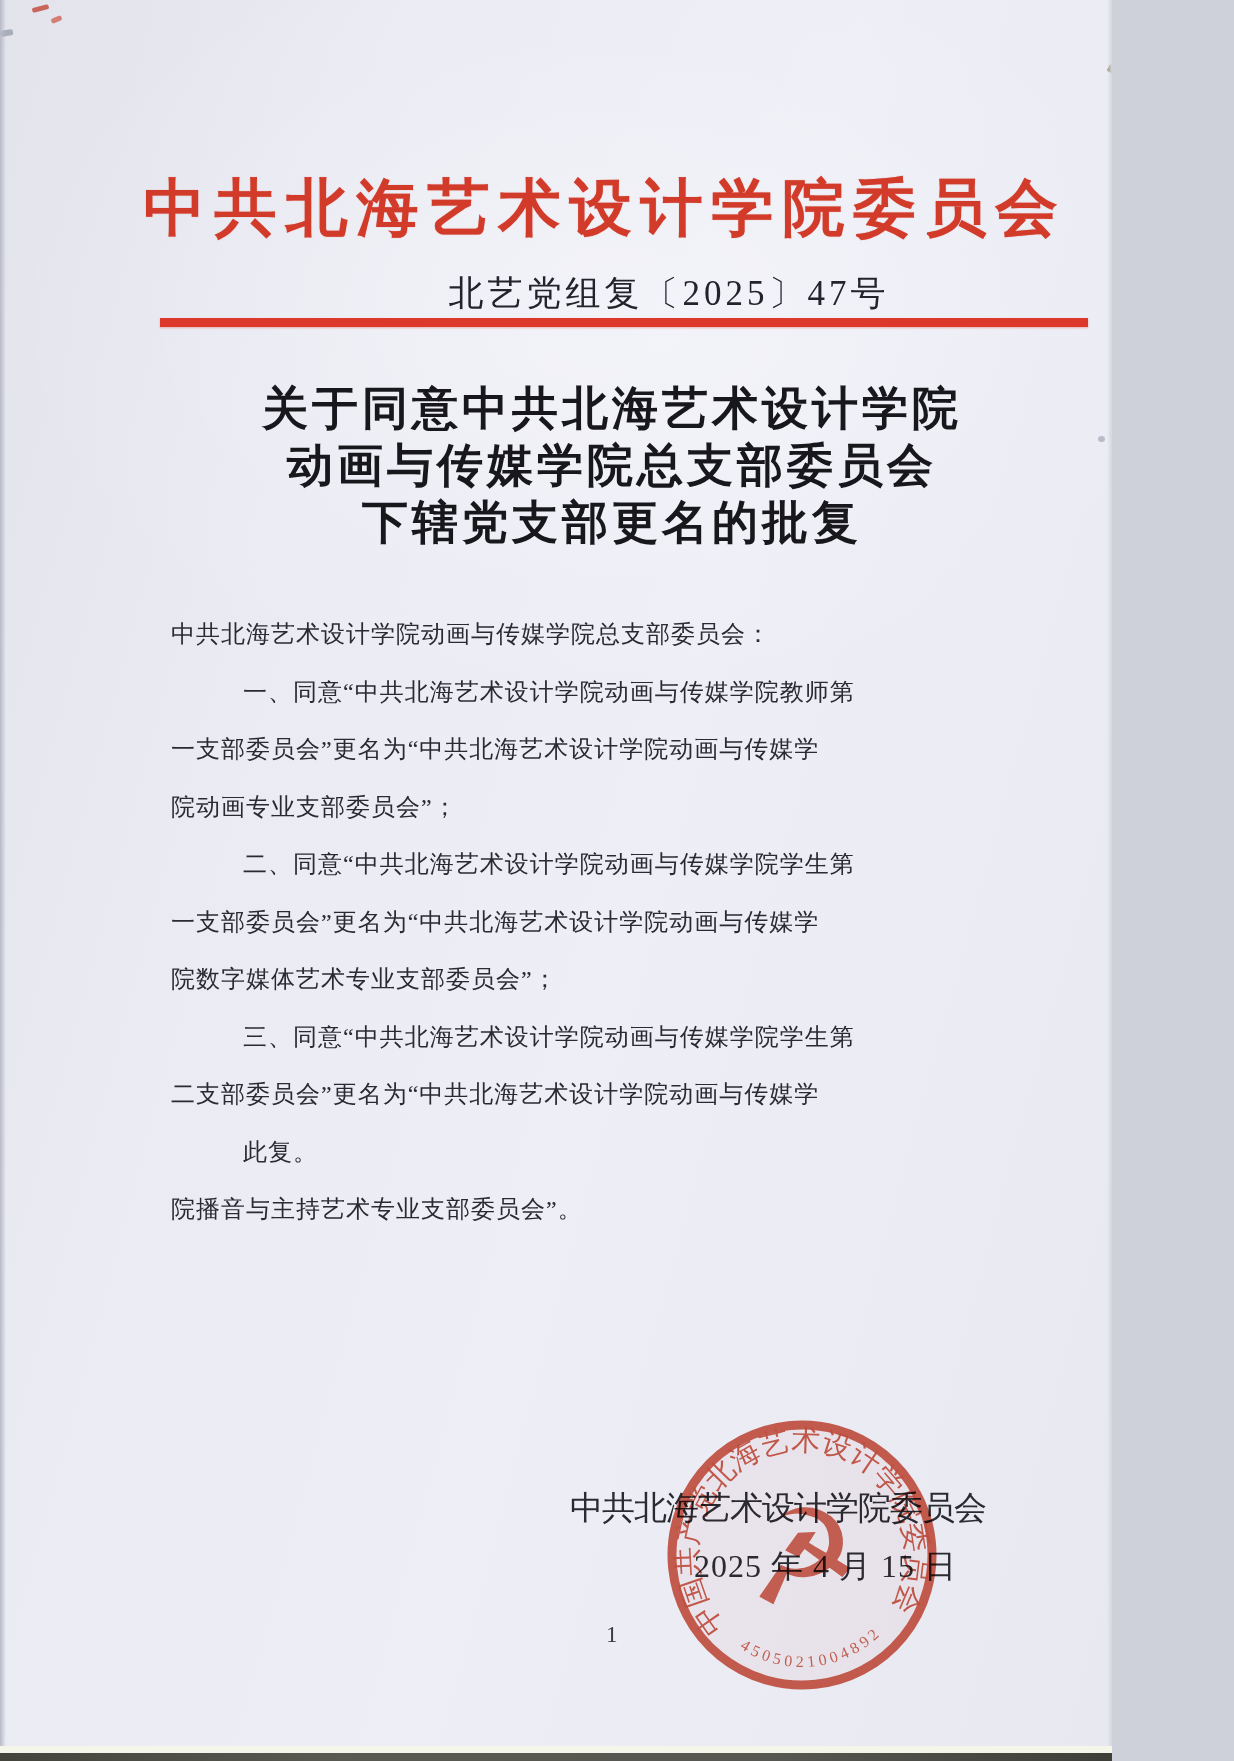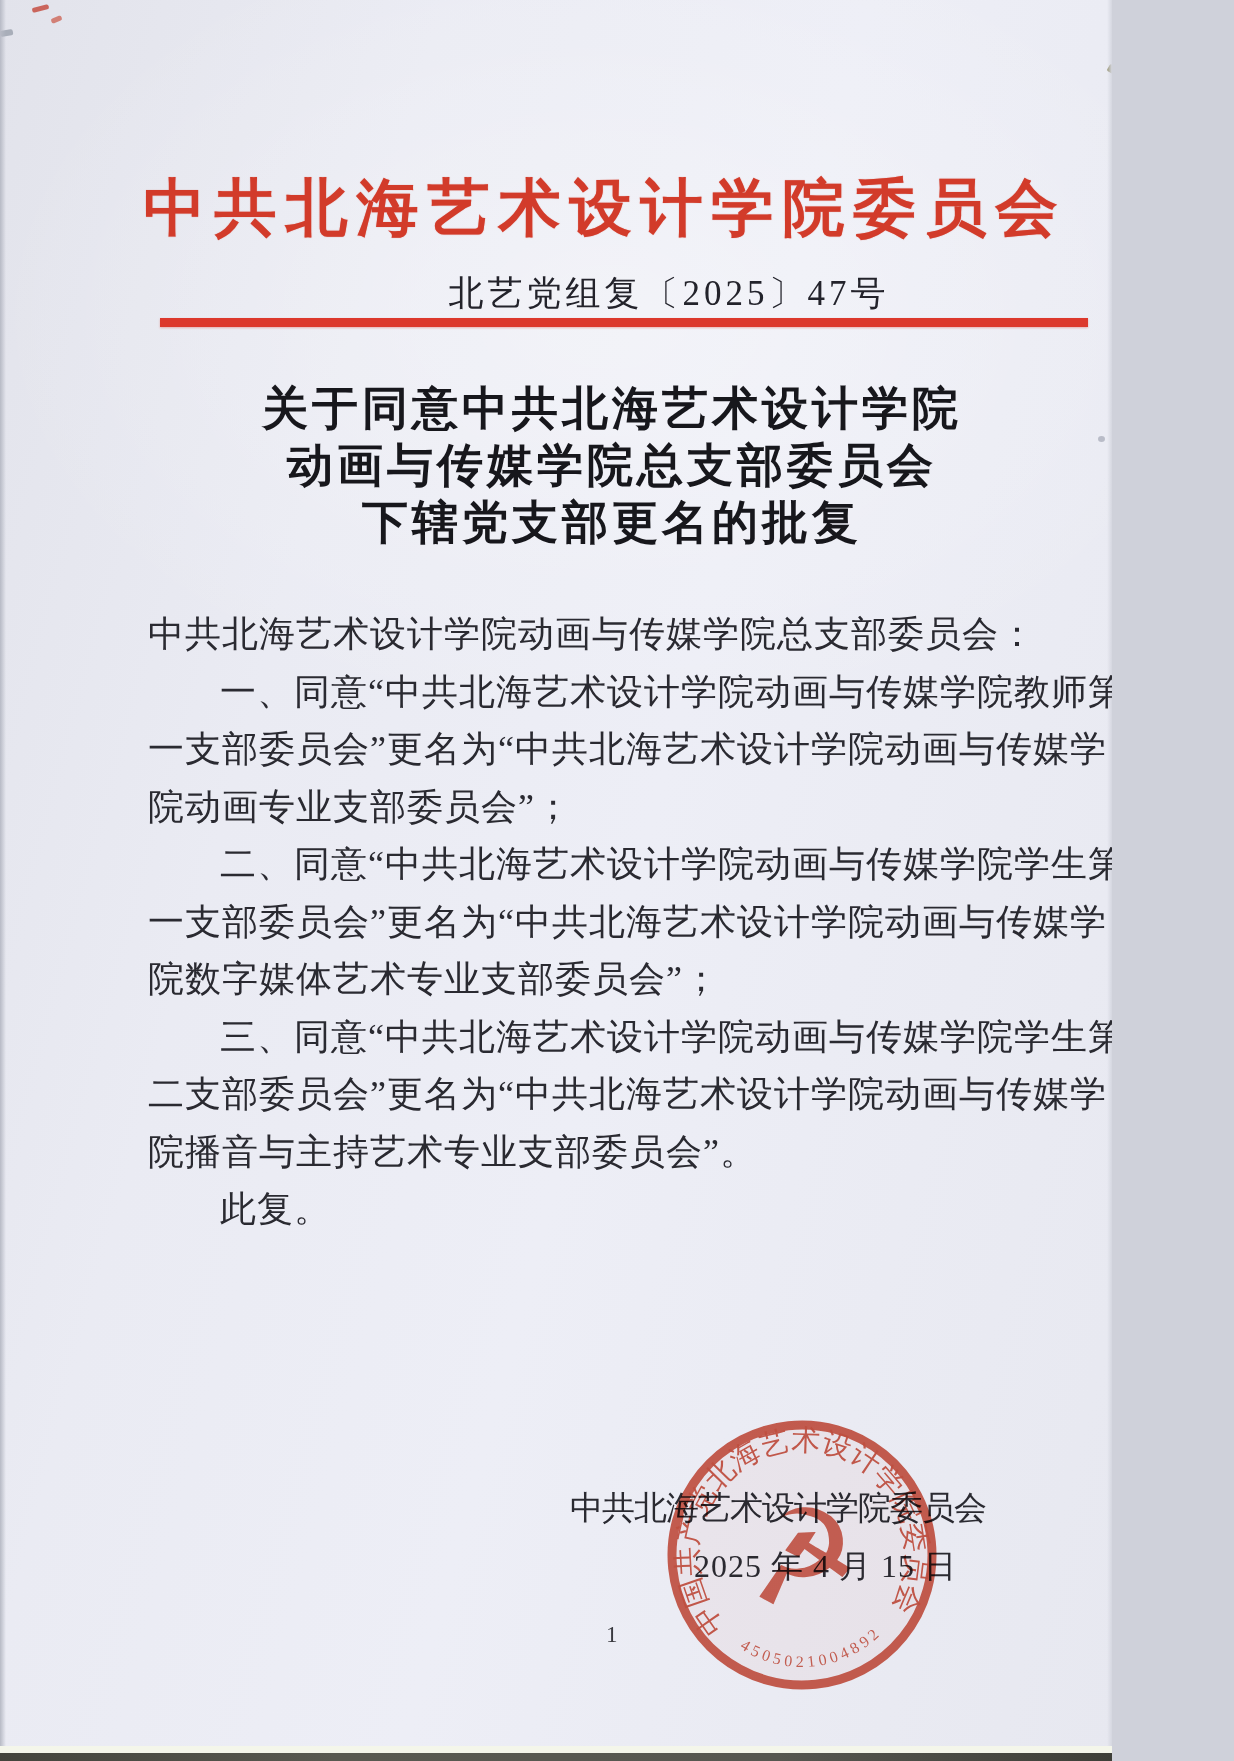--- a/index.html
+++ b/index.html
@@ -36,22 +36,22 @@
 
   .doc-title{
     position:absolute;left:0;top:380px;width:1234px;text-align:center;
     font-weight:bold;font-size:46px;line-height:57px;letter-spacing:4px;color:#17171c;
     transform:translateX(-5px);
   }
   .doc-title div{white-space:nowrap;}
 
   .body-block{position:absolute;left:148px;top:606px;width:962px;}
   .body-line{
-    height:57.5px;line-height:57.5px;font-size:36px;letter-spacing:1px;
-    white-space:nowrap;color:#2a2a31;
+    height:57.5px;line-height:57.5px;font-size:24px;letter-spacing:1px;
+    white-space:nowrap;color:#2a2a31;margin-left:23px;
   }
   .body-line.indent{padding-left:72px;}
 
   .signature{
     position:absolute;left:570px;top:1486px;font-size:33px;letter-spacing:-1px;
     color:#2a2a31;white-space:nowrap;
   }
   .date-line{
     position:absolute;left:694px;top:1545px;font-size:32px;letter-spacing:1px;
     color:#2a2a31;white-space:nowrap;
@@ -89,22 +89,22 @@
   <div class="body-block">
     <div class="body-line">中共北海艺术设计学院动画与传媒学院总支部委员会：</div>
     <div class="body-line indent">一、同意“中共北海艺术设计学院动画与传媒学院教师第</div>
     <div class="body-line">一支部委员会”更名为“中共北海艺术设计学院动画与传媒学</div>
     <div class="body-line">院动画专业支部委员会”；</div>
     <div class="body-line indent">二、同意“中共北海艺术设计学院动画与传媒学院学生第</div>
     <div class="body-line">一支部委员会”更名为“中共北海艺术设计学院动画与传媒学</div>
     <div class="body-line">院数字媒体艺术专业支部委员会”；</div>
     <div class="body-line indent">三、同意“中共北海艺术设计学院动画与传媒学院学生第</div>
     <div class="body-line">二支部委员会”更名为“中共北海艺术设计学院动画与传媒学</div>
+    <div class="body-line indent">此复。</div>
     <div class="body-line">院播音与主持艺术专业支部委员会”。</div>
-    <div class="body-line indent">此复。</div>
   </div>
 
   <div class="signature">中共北海艺术设计学院委员会</div>
   <div class="date-line">2025 年 4 月 15 日</div>
 
   <svg class="seal" viewBox="0 0 300 300">
     <circle cx="150" cy="150" r="130" fill="rgba(214,90,70,0.05)" stroke="#cc4733" stroke-width="9" opacity="0.93"></circle>
     <defs>
       <path id="sealTopArc" d="M 69.6 217.5 A 105 105 0 1 1 230.4 217.5" fill="none"></path>
       <path id="sealBottomArc" d="M 53 206 A 112 112 0 0 0 247 206" fill="none"></path>

